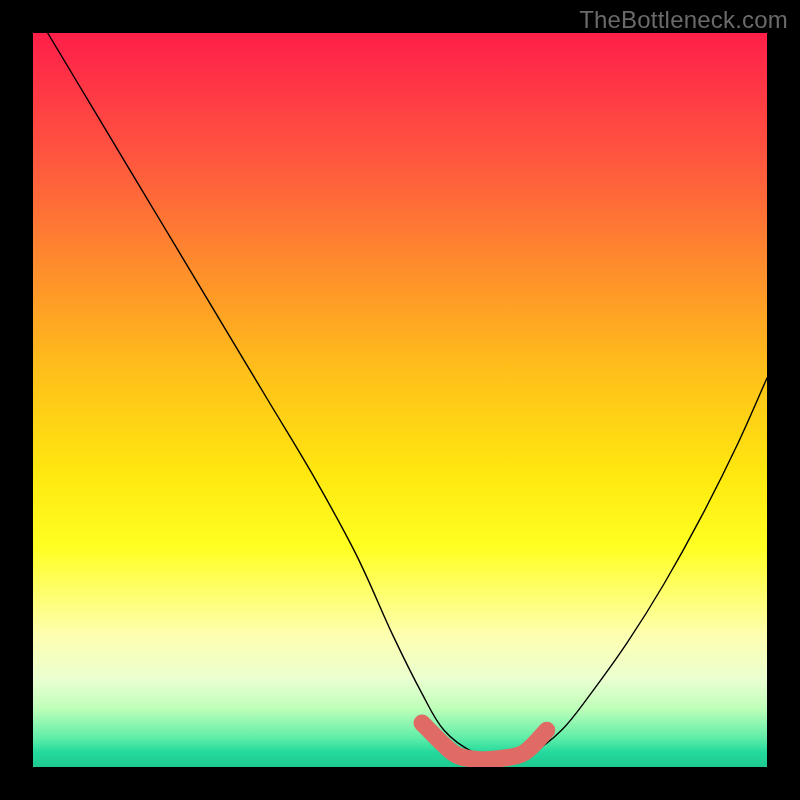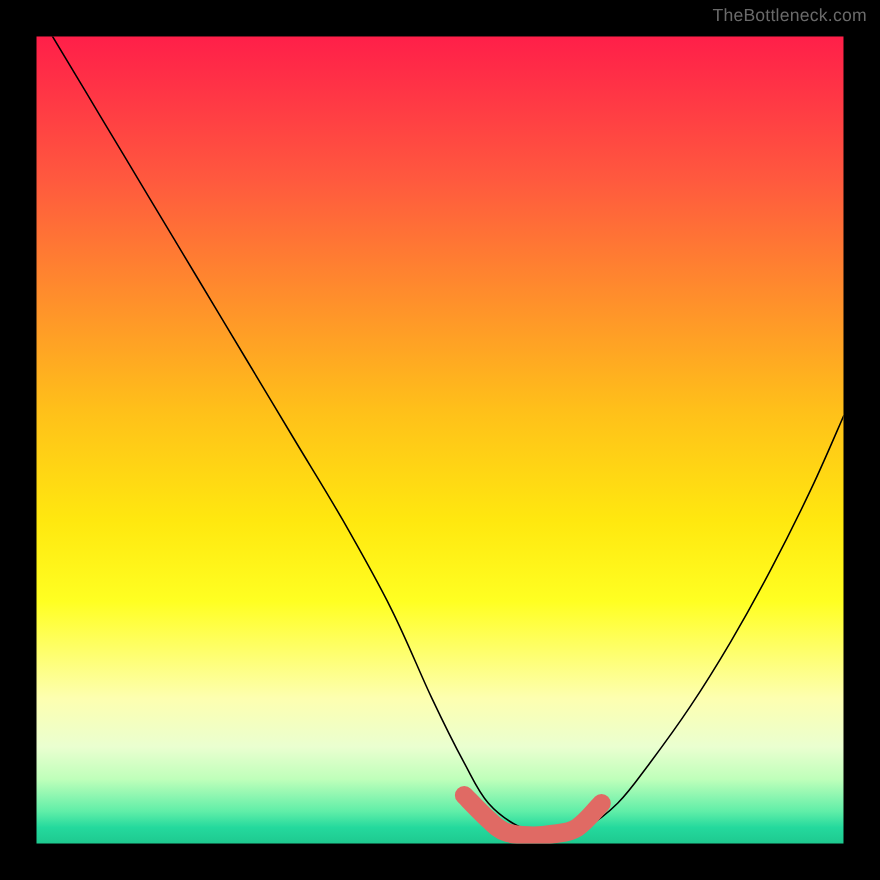--- a/index.html
+++ b/index.html
@@ -15,21 +15,21 @@
     position: relative;
     width: 800px;
     height: 800px;
     background: #000;
   }
   .watermark {
     position: absolute;
     top: 6px;
     right: 12px;
     color: #6a6a6a;
-    font-size: 16px;
+    font-size: 24px;
     font-weight: 400;
     letter-spacing: 0.2px;
     z-index: 10;
   }
   .plot-area {
     position: absolute;
     left: 33px;
     top: 33px;
     width: 734px;
     height: 734px;

